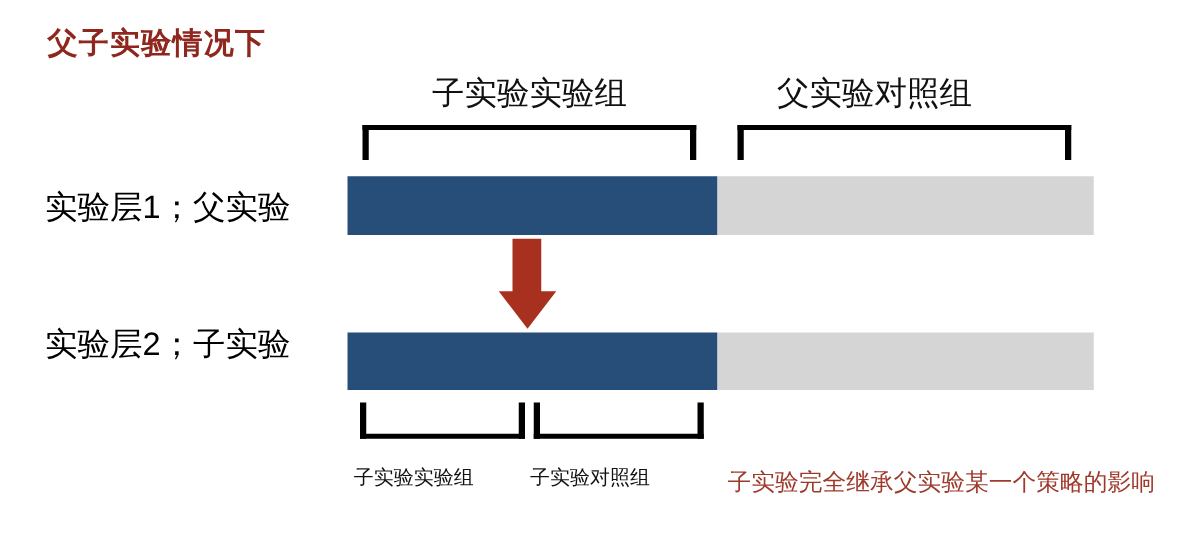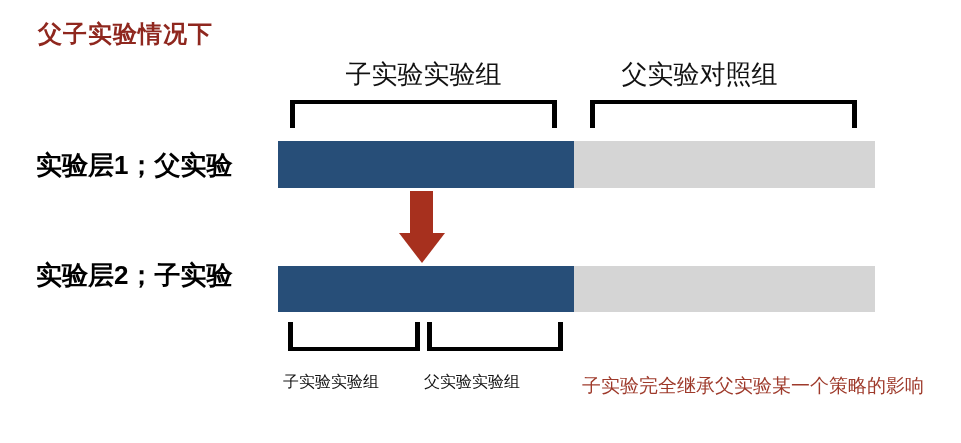--- a/index.html
+++ b/index.html
@@ -33,21 +33,21 @@
     border-top: 4px solid #000;
     border-left: 5px solid #000;
     border-right: 5px solid #000;
     box-sizing: border-box;
   }
   .bracket-top.b1 { left: 290px; width: 267px; }
   .bracket-top.b2 { left: 590px; width: 267px; }
 
   .layer-label {
     left: 36px;
-    font-size: 26px; font-weight: bold; color: #000;
+    font-size: 26px; font-weight: normal; color: #000;
     white-space: nowrap;
   }
   .layer-label.l1 { top: 148px; }
   .layer-label.l2 { top: 258px; }
 
   .bar {
     left: 278px; width: 597px; height: 47px;
     display: flex; flex-direction: row;
   }
   .bar.bar1 { top: 141px; }
@@ -121,15 +121,15 @@
   <div class="seg-blue"></div>
   <div class="seg-gray"></div>
 </div>
 
 <div class="abs bracket-bottom b1"></div>
 
 <div class="abs bracket-bottom b2"></div>
 
 <div class="abs child-label exp">子实验实验组</div>
 
-<div class="abs child-label ctrl">父实验实验组</div>
+<div class="abs child-label ctrl">子实验对照组</div>
 
 <div class="abs note">子实验完全继承父实验某一个策略的影响</div>
 
 </body></html>

